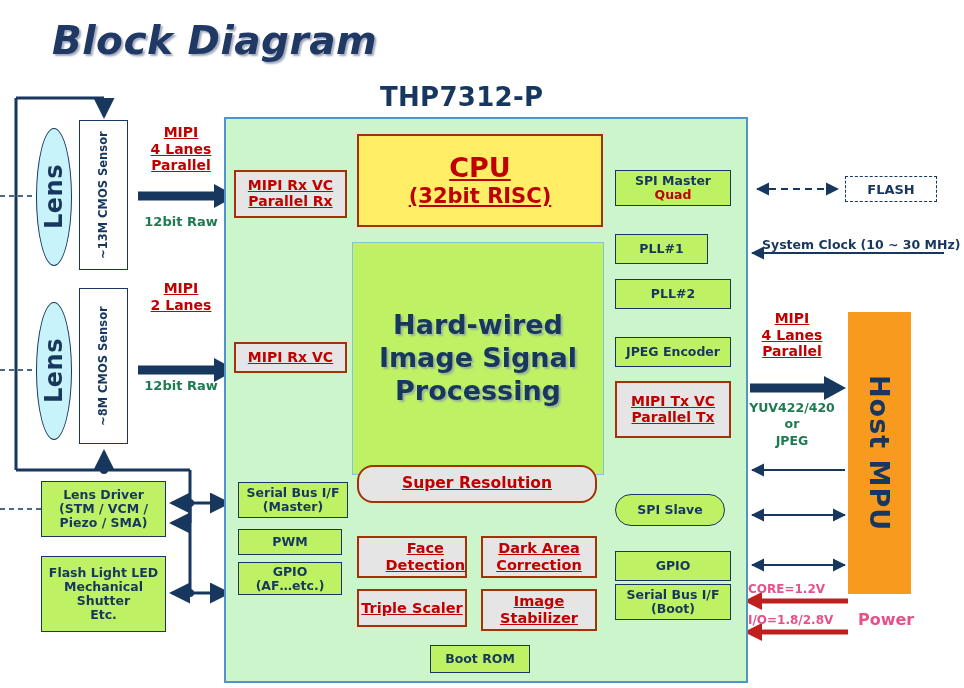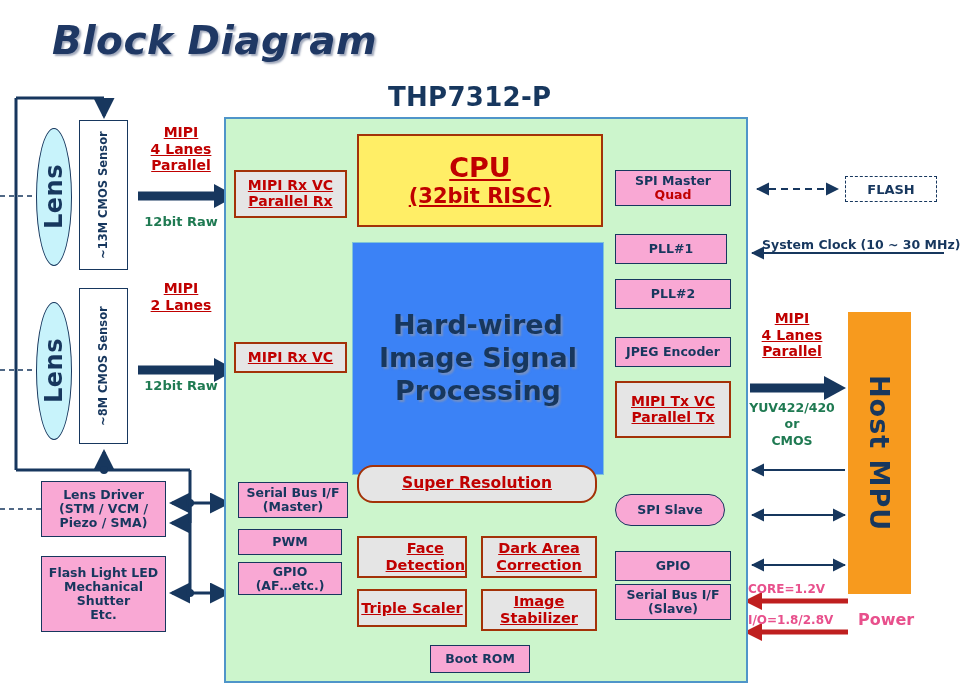--- a/index.html
+++ b/index.html
@@ -15,34 +15,34 @@
 
   
   #title{
     left:52px;top:18px;
     font-family:"DejaVu Sans","Liberation Sans",sans-serif;
     font-size:39px;font-style:italic;font-weight:bold;
     color:#1f3864;letter-spacing:.5px;
     text-shadow:2px 2px 2px rgba(130,140,165,.75);
   }
   #chipname{
-    left:388px;top:82px;
+    left:380px;top:82px;
     font-size:26px;font-weight:bold;color:#17375e;
     letter-spacing:.3px;
   }
 
   
   #chip{
     left:224px;top:117px;width:524px;height:566px;
     background:#ccf5cc;border:2px solid #4f95c9;
   }
 
   
   .wbox{
-    background:#f9a8d4;border:1.3px solid #17375e;
+    background:#bef264;border:1.3px solid #17375e;
     color:#17375e;font-size:12.5px;font-weight:bold;
     display:flex;align-items:center;justify-content:center;
     text-align:center;line-height:1.12;
   }
   .ybox{
     background:#e5e5e5;border:2.2px solid #a33208;
     color:#c00000;font-weight:bold;text-align:center;
     display:flex;align-items:center;justify-content:center;
     line-height:1.14;
   }
@@ -56,21 +56,21 @@
     color:#c00000;font-weight:bold;text-align:center;
     display:flex;flex-direction:column;align-items:center;justify-content:center;
     line-height:1.1;
   }
   #cpu .l1{font-size:27px;text-decoration:underline;}
   #cpu .l2{font-size:21px;text-decoration:underline;margin-top:2px;}
 
   
   #isp{
     left:352px;top:242px;width:252px;height:233px;
-    background:#3b82f6;border:1.3px solid #7fc4d8;
+    background:#bef264;border:1.3px solid #7fc4d8;
     display:flex;align-items:center;justify-content:center;
     text-align:center;
     color:#17375e;font-weight:bold;font-size:27px;line-height:1.22;
     text-shadow:2px 2px 2px rgba(140,150,175,.7);
   }
 
   
   #mipirx1{left:234px;top:170px;width:113px;height:48px;font-size:14px;}
   #mipirx2{left:234px;top:342px;width:113px;height:31px;font-size:14px;}
   #sbifm  {left:238px;top:482px;width:110px;height:36px;}
@@ -81,21 +81,21 @@
   #superres{left:357px;top:465px;width:240px;height:38px;font-size:15.5px;border-radius:16px;}
   #facedet {left:357px;top:536px;width:110px;height:42px;font-size:14.5px;justify-content:flex-end;}
   #darkarea{left:481px;top:536px;width:116px;height:42px;font-size:14.5px;}
   #triple  {left:357px;top:589px;width:110px;height:38px;font-size:14.5px;}
   #imgstab {left:481px;top:589px;width:116px;height:42px;font-size:14.5px;}
   #bootrom {left:430px;top:645px;width:100px;height:28px;}
 
   
   #spimaster{left:615px;top:170px;width:116px;height:36px;flex-direction:column;}
   #spimaster .q{color:#c00000;font-weight:bold;}
-  #pll1{left:615px;top:234px;width:112px;height:30px;}
+  #pll1{left:615px;top:234px;width:93px;height:30px;}
   #pll2{left:615px;top:279px;width:116px;height:30px;}
   #jpeg{left:615px;top:337px;width:116px;height:30px;}
   #mipitx{left:615px;top:381px;width:116px;height:57px;font-size:14px;}
   #spislave{left:615px;top:494px;width:110px;height:32px;border-radius:16px;}
   #gpioR{left:615px;top:551px;width:116px;height:30px;}
   #sbifs{left:615px;top:584px;width:116px;height:36px;}
 
   
   .lens{
     background:#c8f3fb;border:1.3px solid #17375e;border-radius:50%;
@@ -317,21 +317,21 @@
   </div>
   <div class="abs wbox" id="spislave">
     <span>SPI Slave</span>
   </div>
   <div class="abs wbox" id="gpioR">
     <span>GPIO</span>
   </div>
   <div class="abs wbox" id="sbifs">
     <div>
       <span>Serial Bus I/F</span>
-      <span class="sub">(Slave)</span>
+      <span class="sub">(Boot)</span>
     </div>
   </div>
 
   <div class="abs lens" id="lens1">
     <span>Lens</span>
   </div>
   <div class="abs sensor" id="sensor1">
     <span>~13M CMOS Sensor</span>
   </div>
   <div class="abs lens" id="lens2">
@@ -376,21 +376,21 @@
   <div class="abs navy" id="sysclklbl">System Clock (10 ~ 30 MHz)</div>
 
   <div class="abs lbl" id="mipiTxLbl">
     <span class="u">MIPI</span>
     <span class="u">4 Lanes</span>
     <span class="u">Parallel</span>
   </div>
   <div class="abs green" id="yuvlbl">
     <span>YUV422/420</span><br>
     <span>or</span><br>
-    <span>CMOS</span>
+    <span>JPEG</span>
   </div>
 
   <div class="abs" id="hostmpu">
     <span>Host MPU</span>
   </div>
 
   <div class="abs pink" id="corelbl">CORE=1.2V</div>
   <div class="abs pink" id="iolbl">I/O=1.8/2.8V</div>
   <div class="abs pink" id="powerlbl">Power</div>
 

